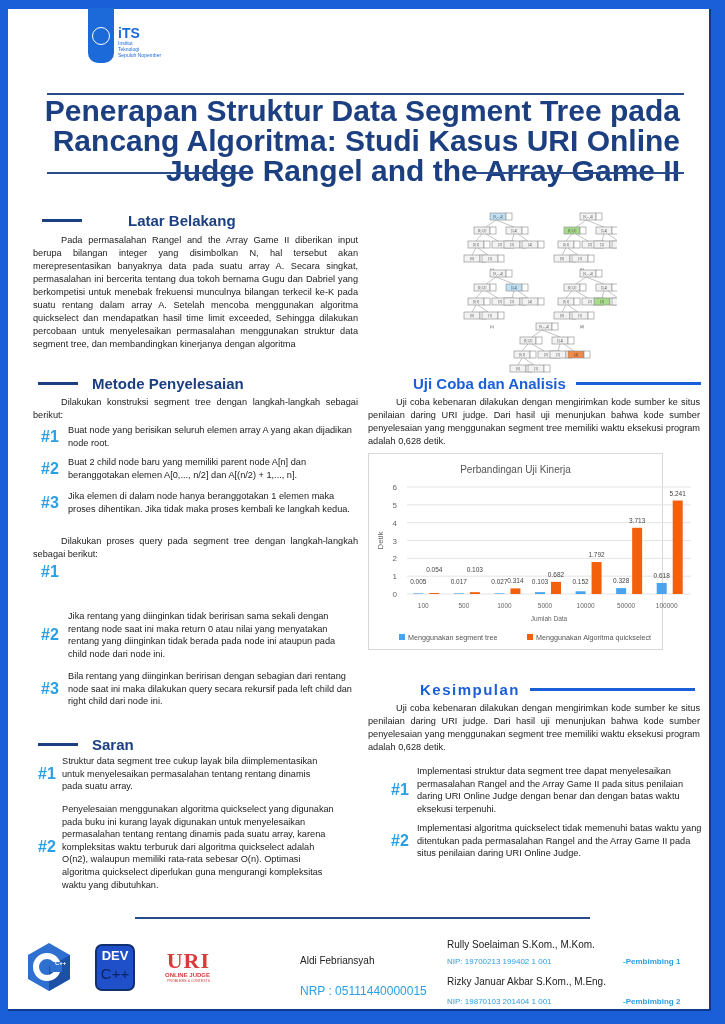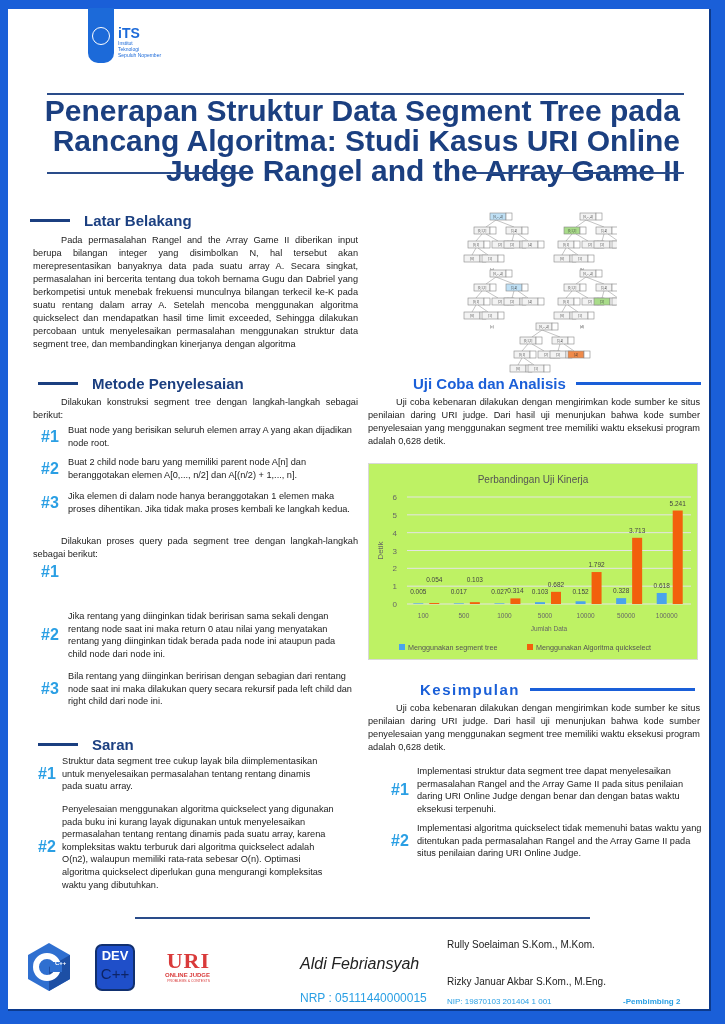--- a/index.html
+++ b/index.html
@@ -23,26 +23,26 @@
 
   .para { position: absolute; font-size: 9.2px; line-height: 13px; color: #222; text-align: justify; }
   .para .indent { display: inline-block; width: 28px; }
 
   .step { position: absolute; display: flex; align-items: center; }
   .step .num { width: 36px; font-weight: bold; font-size: 16px; color: #2a9fe4; text-align: center; flex-shrink: 0; }
   .step .txt { font-size: 9.2px; line-height: 12.6px; color: #222; }
 
   .trees { position: absolute; left: 452px; top: 208px; width: 165px; height: 165px; }
 
-  .chart-box { position: absolute; left: 368px; top: 463px; width: 330px; height: 197px; border: 1px solid #d8d8d8; background: #bef264; }
+  .chart-box { position: absolute; left: 368px; top: 453px; width: 295px; height: 197px; border: 1px solid #d8d8d8; background: #ffffff; }
   .chart-title { position: absolute; left: 0; width: 100%; top: 10px; text-align: center; font-size: 10px; color: #555; }
 
   .footer-line { position: absolute; left: 98px; top: 917px; width: 330px; height: 2px; background: #2a4c8a; }
   .author { position: absolute; left: 300px; top: 955px; }
-  .author .name { font-size: 16px; color: #222; font-style: italic; }
+  .author .name { font-size: 10px; color: #222; }
   .author .nrp { font-size: 12px; color: #2a9fe4; margin-top: 18px; }
   .adv { position: absolute; left: 447px; }
   .adv .name { font-size: 10px; color: #222; }
   .adv .nip { font-size: 8px; color: #2a9fe4; display: inline-block; width: 176px; }
   .adv .role { font-size: 8px; color: #2a9fe4; font-weight: bold; }
 </style>
 </head>
 <body>
 
 <div class="frame"></div>
@@ -57,21 +57,21 @@
     <div class="sub">Teknologi</div>
     <div class="sub">Sepuluh Nopember</div>
   </div>
 </div>
 
 <div class="title-line" style="left:47px; top:93px; width:637px;"></div>
 <div class="title">Penerapan Struktur Data Segment Tree pada Rancang Algoritma: Studi Kasus URI Online Judge Rangel and the Array Game II</div>
 <div class="title-line" style="left:47px; top:172px; width:205px;"></div>
 <div class="title-line" style="left:475px; top:172px; width:209px;"></div>
 
-<div class="sec-head" style="left:30px; top:212px;">
+<div class="sec-head" style="left:42px; top:212px;gap:32px;">
   <span class="bar"></span>
   <span>Latar Belakang</span>
 </div>
 <div class="para" style="left:33px; top:234px; width:325px;">
   <span class="indent"></span><span>Pada permasalahan Rangel and the Array Game II diberikan input berupa bilangan integer yang disimbolkan N, hal tersebut akan merepresentasikan banyaknya data pada suatu array A. Secara singkat, permasalahan ini bercerita tentang dua tokoh bernama Gugu dan Dabriel yang berkompetisi untuk menebak frekuensi munculnya bilangan terkecil ke-K pada suatu rentang dalam array A. Setelah mencoba menggunakan algoritma quickselect dan mendapatkan hasil time limit exceeded, Sehingga dilakukan percobaan untuk menyelesaikan permasalahan menggunakan struktur data segment tree, dan membandingkan kinerjanya dengan algoritma</span>
 </div>
 
 <svg class="trees" id="trees" viewBox="0 0 165 165">
     <g transform="translate(22,5)">
       <line x1="22" y1="7" x2="12" y2="14" stroke="#888" stroke-width="0.5"></line>
@@ -418,17 +418,18 @@
   <div style="font-size:3.5px;color:#d93a3a;line-height:4px">PROBLEMS &amp; CONTESTS</div>
 </div>
 
 <div class="author">
   <div class="name">Aldi Febriansyah</div>
   <div class="nrp">NRP : 05111440000015</div>
 </div>
 
 <div class="adv" style="top:939px;">
   <div class="name">Rully Soelaiman S.Kom., M.Kom.</div>
+  <div><span class="nip">NIP: 19700213 199402 1 001</span><span class="role">-Pembimbing 1</span></div>
 </div>
 <div class="adv" style="top:976px;">
   <div class="name">Rizky Januar Akbar S.Kom., M.Eng.</div>
   <div style="margin-top:3px"><span class="nip">NIP: 19870103 201404 1 001</span><span class="role">-Pembimbing 2</span></div>
 </div>
 
 </body></html>

